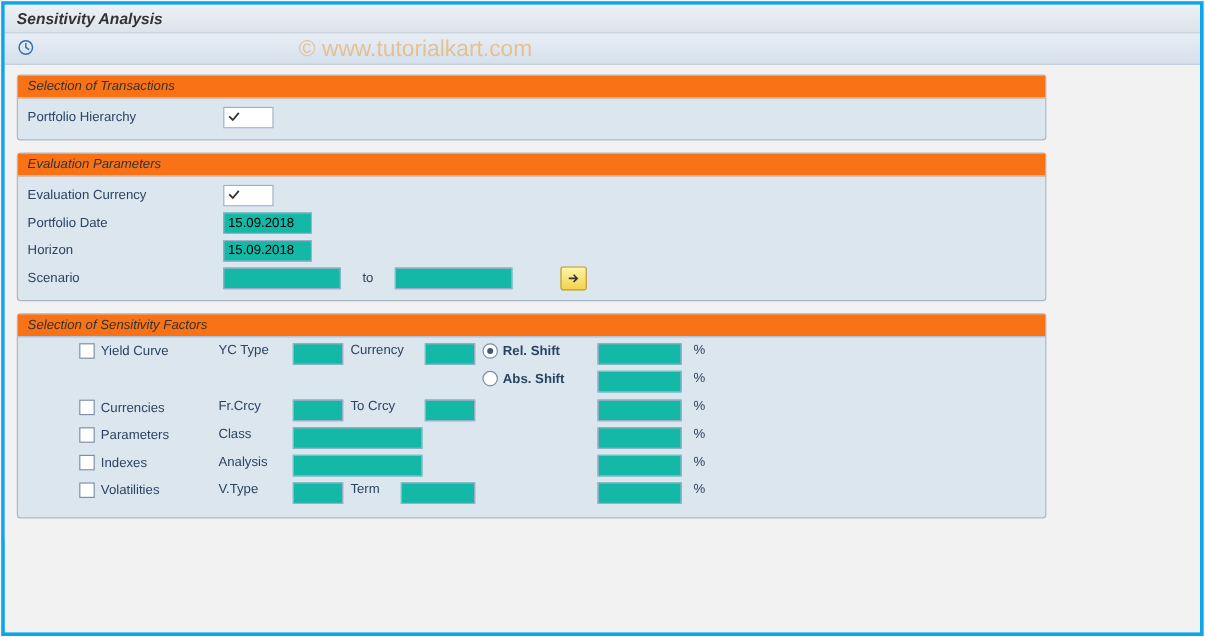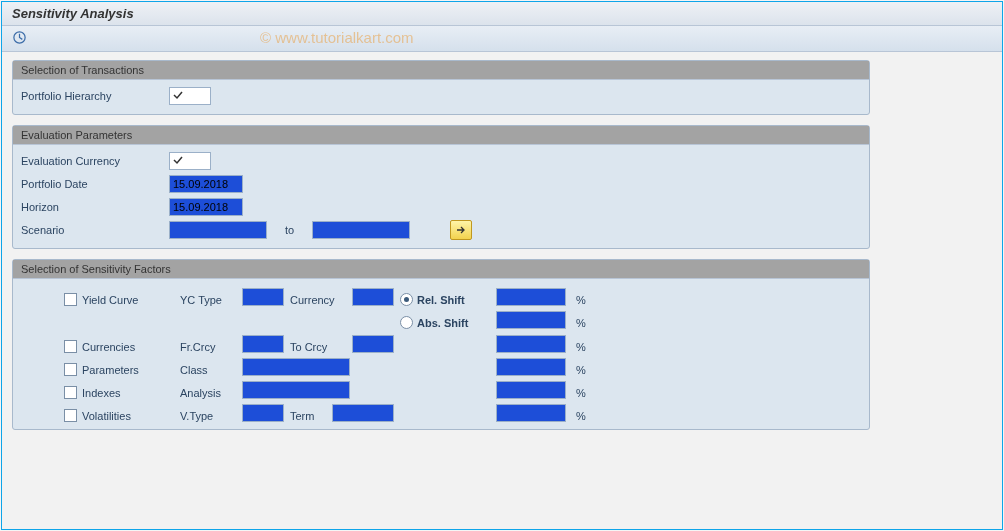--- a/index.html
+++ b/index.html
@@ -6,21 +6,21 @@
     body {
       font-family: Arial, sans-serif;
       font-size: 11px;
       background: #f5f5f5;
       width: 1004px;
       height: 531px;
       overflow: hidden;
     }
     .window {
       background: #f2f2f2;
-      border: 1px solid #0ea5e9;
+      border: 3px solid #0ea5e9;
       width: 1002px;
       height: 529px;
       margin: 1px;
     }
     .title-bar {
       background: linear-gradient(#eef1f5, #dce3ec);
       border-bottom: 1px solid #b8c5d6;
       padding: 4px 10px;
       font-style: italic;
       font-weight: bold;
@@ -35,69 +35,70 @@
       position: relative;
     }
     .toolbar-icon {
       display: inline-block;
       width: 16px;
       height: 16px;
       vertical-align: middle;
     }
     .watermark {
       position: absolute;
-      left: 258px;
+      left: 245px;
       top: 3px;
       color: #e8a858;
-      font-size: 15px;
+      font-size: 19px;
       opacity: 0.6;
       font-weight: normal;
     }
     .content {
       padding: 8px 10px;
       background: #f2f2f2;
     }
     .group {
       border: 1px solid #a8b9cc;
       background: #dce6ef;
       border-radius: 3px;
       margin-bottom: 10px;
       padding: 0;
       width: 858px;
     }
     .group-title {
-      background: #a3a3a3;
+      background: #f97316;
       border-bottom: 1px solid #b8c5d6;
       padding: 3px 8px;
       font-size: 11px;
       color: #333;
+      font-style: italic;
     }
     .group-body {
       padding: 4px 8px 6px 8px;
     }
     .row {
       display: flex;
       align-items: center;
       height: 22px;
       margin: 1px 0;
     }
     .label {
       color: #2b4461;
       font-size: 11px;
       flex-shrink: 0;
     }
     .label-w {
-      width: 148px;
+      width: 163px;
     }
     input[type="text"] {
       border: 1px solid #9bb0c8;
       height: 18px;
       padding: 0 3px;
       font-size: 11px;
-      background: #1d4ed8;
+      background: #14b8a6;
       font-family: Arial, sans-serif;
     }
     .input-sm { width: 42px; }
     .input-md { width: 72px; }
     .input-date { width: 74px; }
     .input-vlg { width: 98px; }
     .check-icon svg { width: 12px; height: 12px; }
     .yellow-btn {
       width: 22px;
       height: 20px;
@@ -140,21 +141,21 @@
     .sep-to {
       margin: 0 18px;
       color: #2b4461;
     }
     .pct {
       margin-left: 10px;
       color: #2b4461;
     }
     .sf-row {
       display: flex;
-      align-items: flex-end;
+      align-items: flex-start;
       height: 22px;
       margin: 1px 0;
       padding-left: 43px;
     }
     .sf-col1 { width: 116px; display: flex; align-items: center; }
     .sf-col2 { width: 62px; }
     .sf-col2b { width: 48px; }
     .sf-col3 { width: 62px; }
     .sf-col3b { width: 48px; }
     .sf-radio-area { width: 96px; display: flex; align-items: center; font-weight: bold; }

